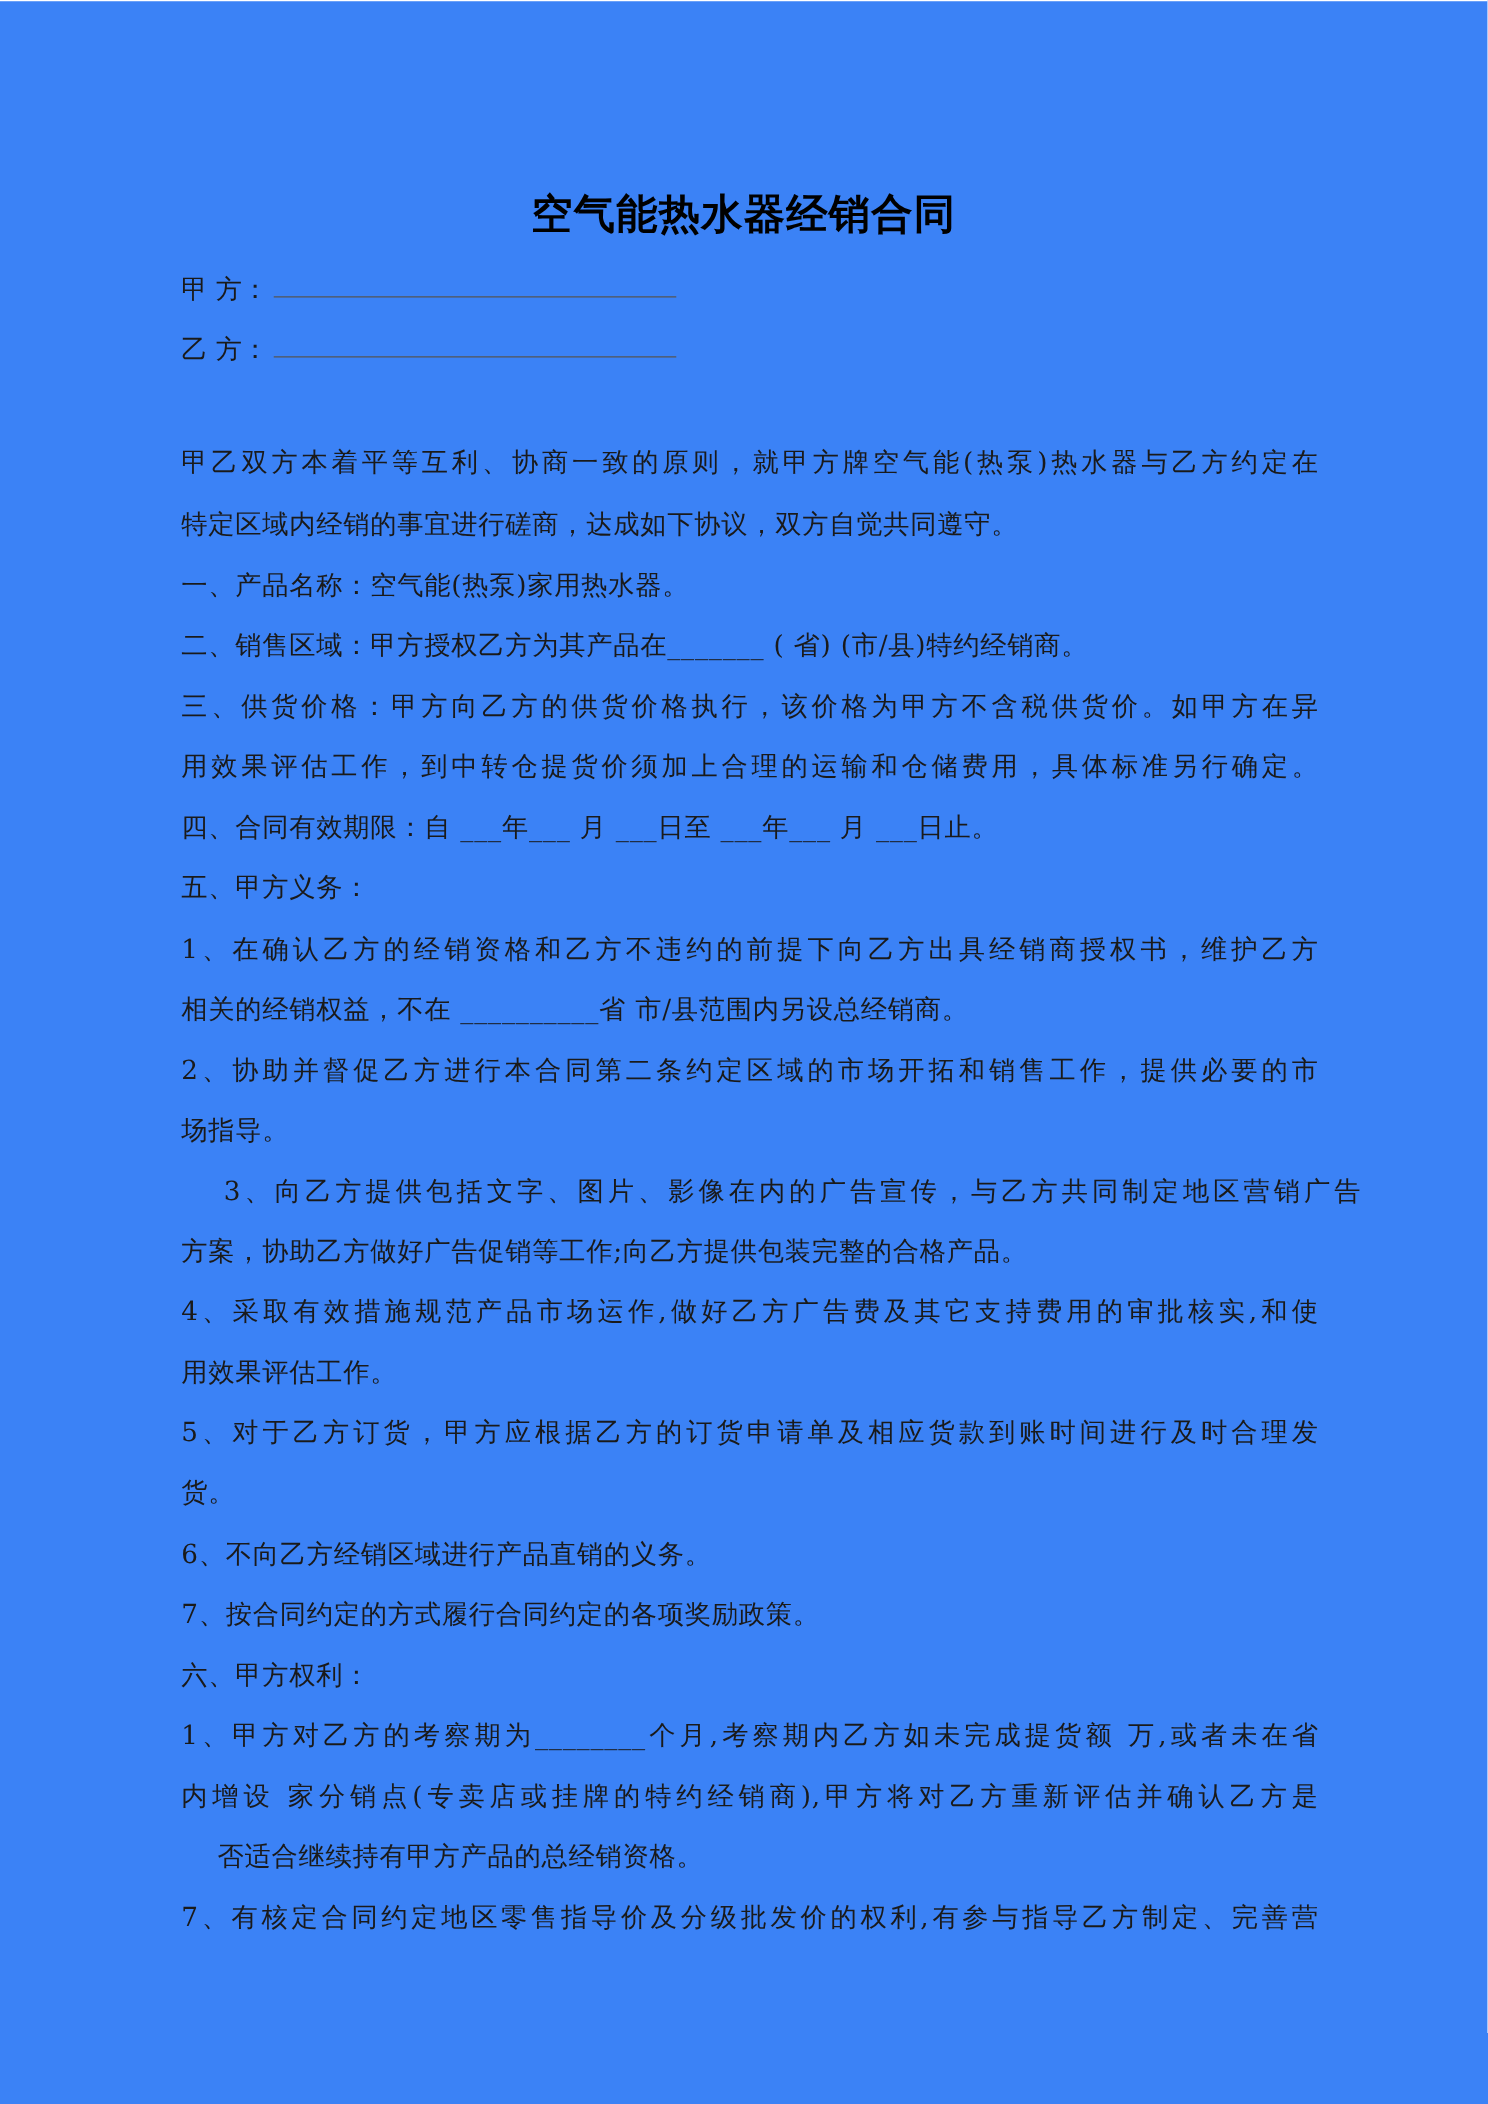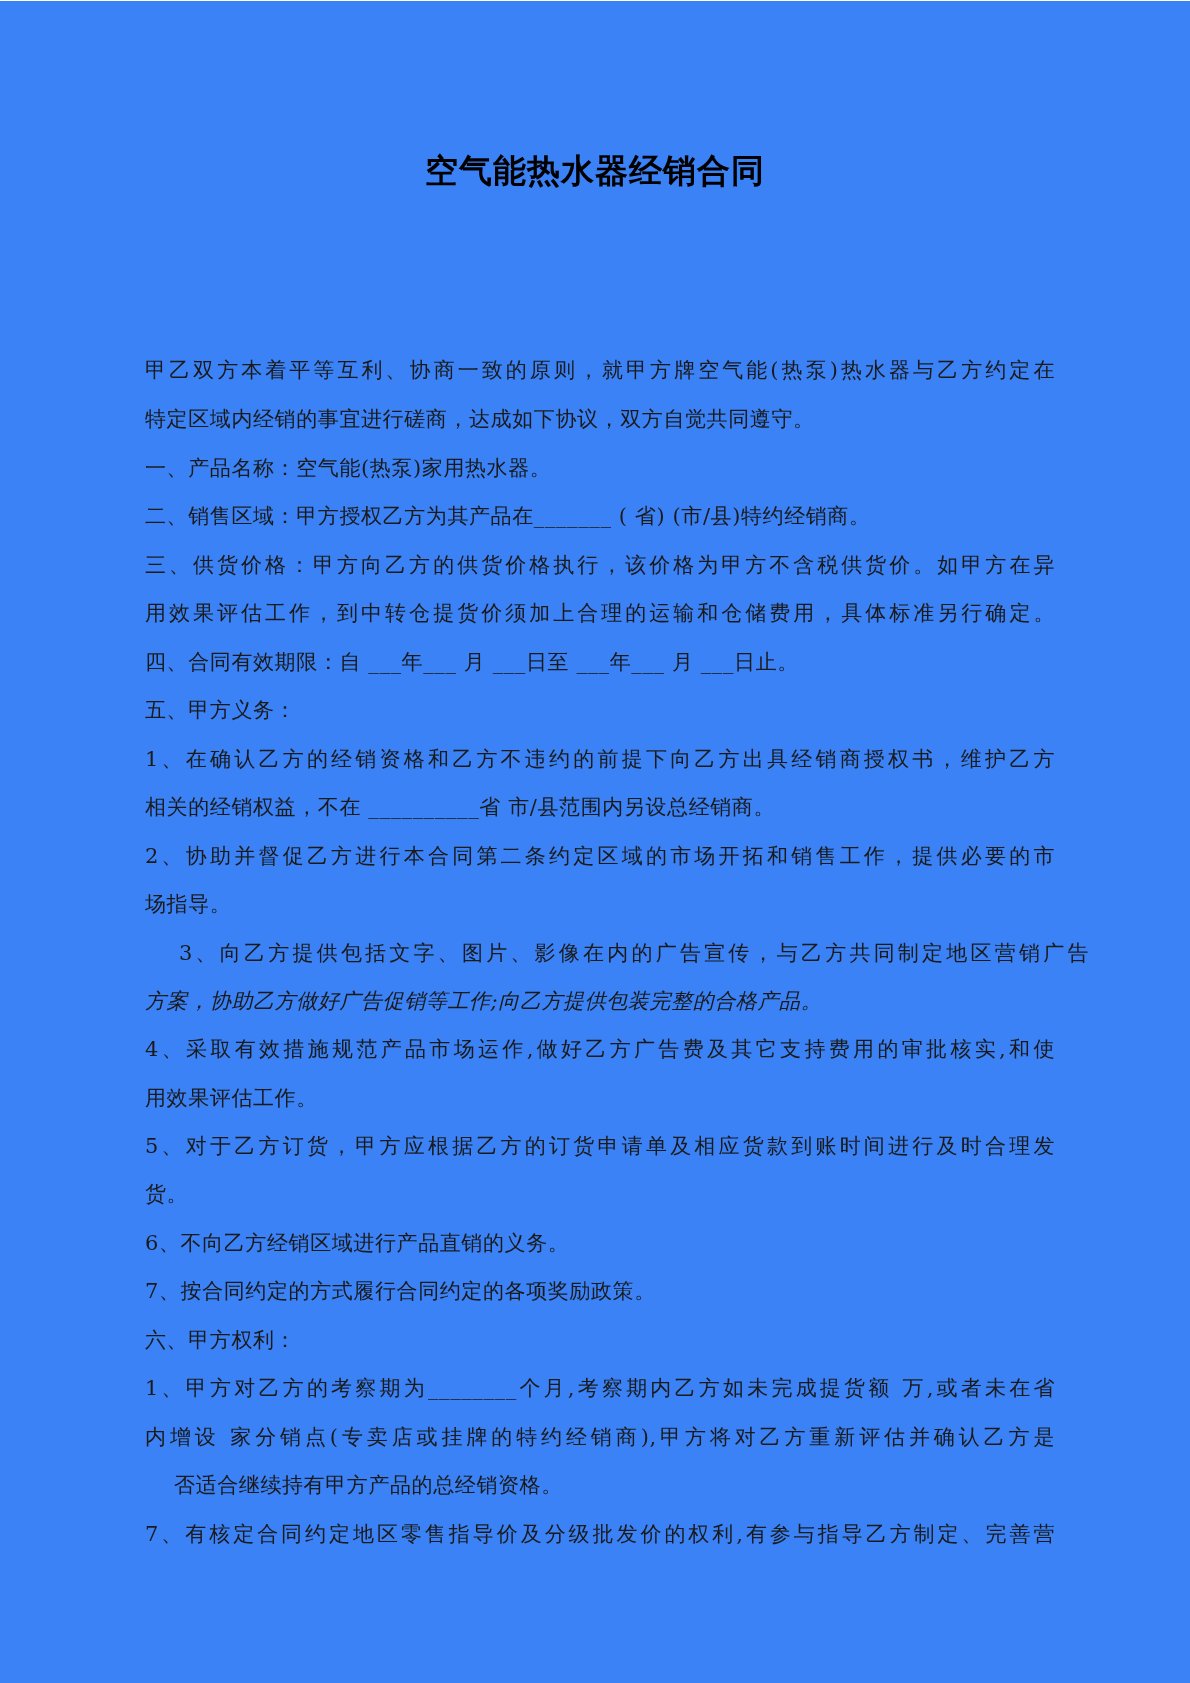--- a/index.html
+++ b/index.html
@@ -72,36 +72,42 @@
       color: #222;
       word-spacing: 4px;
     }
   </style>
 </head>
 <body>
 
 <div class="page">
   <div class="title">空气能热水器经销合同</div>
 
+  <div class="party" style="top:215px;">
+    <span>甲 方：</span><span class="blank"></span>
+  </div>
+  <div class="party" style="top:263px;">
+    <span>乙 方：</span><span class="blank"></span>
+  </div>
 
   <div id="body-lines">
       <div class="line justify" style="top: 354px;">甲乙双方本着平等互利、协商一致的原则，就甲方牌空气能(热泵)热水器与乙方约定在</div>
       <div class="line" style="top: 403px;">特定区域内经销的事宜进行磋商，达成如下协议，双方自觉共同遵守。</div>
       <div class="line" style="top: 452px;">一、产品名称：空气能(热泵)家用热水器。</div>
       <div class="line" style="top: 500px;">二、销售区域：甲方授权乙方为其产品在_______ ( 省) (市/县)特约经销商。</div>
       <div class="line justify" style="top: 549px;">三、供货价格：甲方向乙方的供货价格执行，该价格为甲方不含税供货价。如甲方在异</div>
       <div class="line justify" style="top: 597px;">用效果评估工作，到中转仓提货价须加上合理的运输和仓储费用，具体标准另行确定。</div>
       <div class="line" style="top: 646px;">四、合同有效期限：自 ___年___ 月 ___日至 ___年___ 月 ___日止。</div>
       <div class="line" style="top: 694px;">五、甲方义务：</div>
       <div class="line justify" style="top: 743px;">1、在确认乙方的经销资格和乙方不违约的前提下向乙方出具经销商授权书，维护乙方</div>
       <div class="line" style="top: 791px;">相关的经销权益，不在 __________省 市/县范围内另设总经销商。</div>
       <div class="line justify" style="top: 840px;">2、协助并督促乙方进行本合同第二条约定区域的市场开拓和销售工作，提供必要的市</div>
       <div class="line" style="top: 888px;">场指导。</div>
       <div class="line justify" style="top: 937px; margin-left: 34px;">3、向乙方提供包括文字、图片、影像在内的广告宣传，与乙方共同制定地区营销广告</div>
-      <div class="line" style="top: 985px; font-style: italic;">方案，协助乙方做好广告促销等工作;向乙方提供包装完整的合格产品。</div>
+      <div class="line" style="top: 985px;">方案，协助乙方做好广告促销等工作;向乙方提供包装完整的合格产品。</div>
       <div class="line justify" style="top: 1033px;">4、采取有效措施规范产品市场运作,做好乙方广告费及其它支持费用的审批核实,和使</div>
       <div class="line" style="top: 1082px;">用效果评估工作。</div>
       <div class="line justify" style="top: 1130px;">5、对于乙方订货，甲方应根据乙方的订货申请单及相应货款到账时间进行及时合理发</div>
       <div class="line" style="top: 1178px;">货。</div>
       <div class="line" style="top: 1227px;">6、不向乙方经销区域进行产品直销的义务。</div>
       <div class="line" style="top: 1275px;">7、按合同约定的方式履行合同约定的各项奖励政策。</div>
       <div class="line" style="top: 1324px;">六、甲方权利：</div>
       <div class="line justify" style="top: 1372px;">1、甲方对乙方的考察期为________个月,考察期内乙方如未完成提货额 万,或者未在省</div>
       <div class="line justify" style="top: 1421px;">内增设 家分销点(专卖店或挂牌的特约经销商),甲方将对乙方重新评估并确认乙方是</div>
       <div class="line" style="top: 1469px; margin-left: 29px;">否适合继续持有甲方产品的总经销资格。</div>

